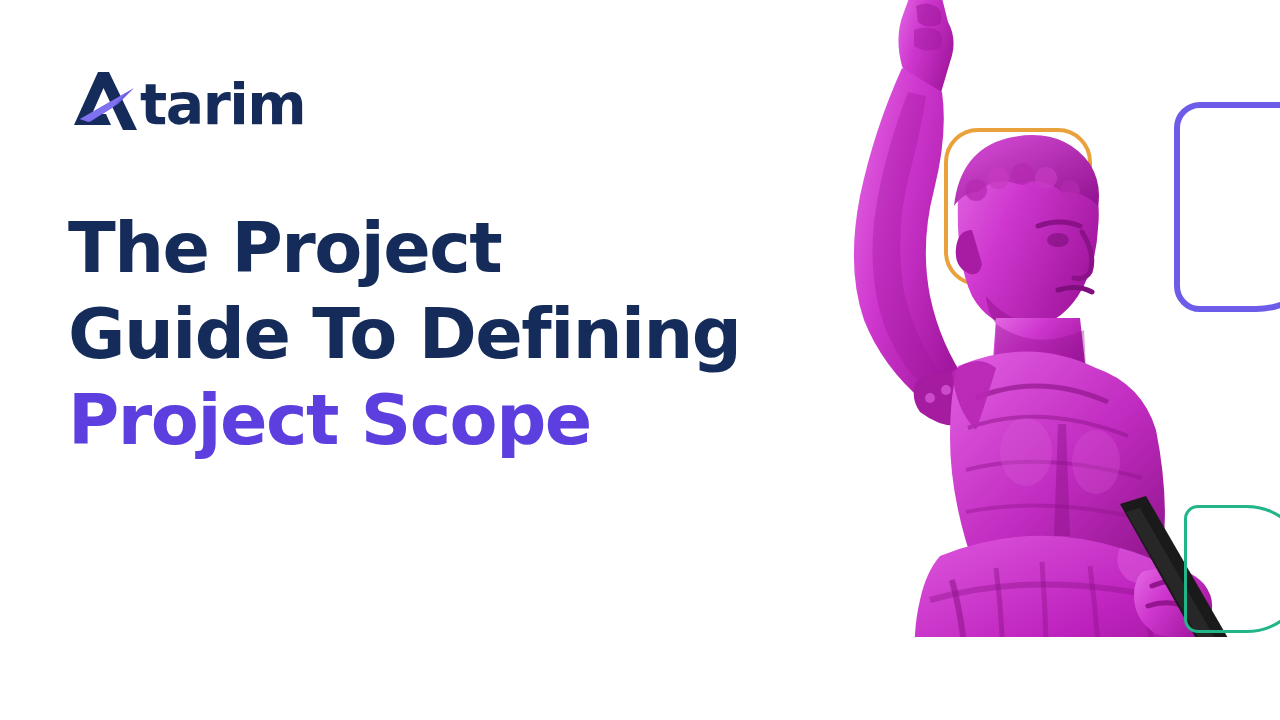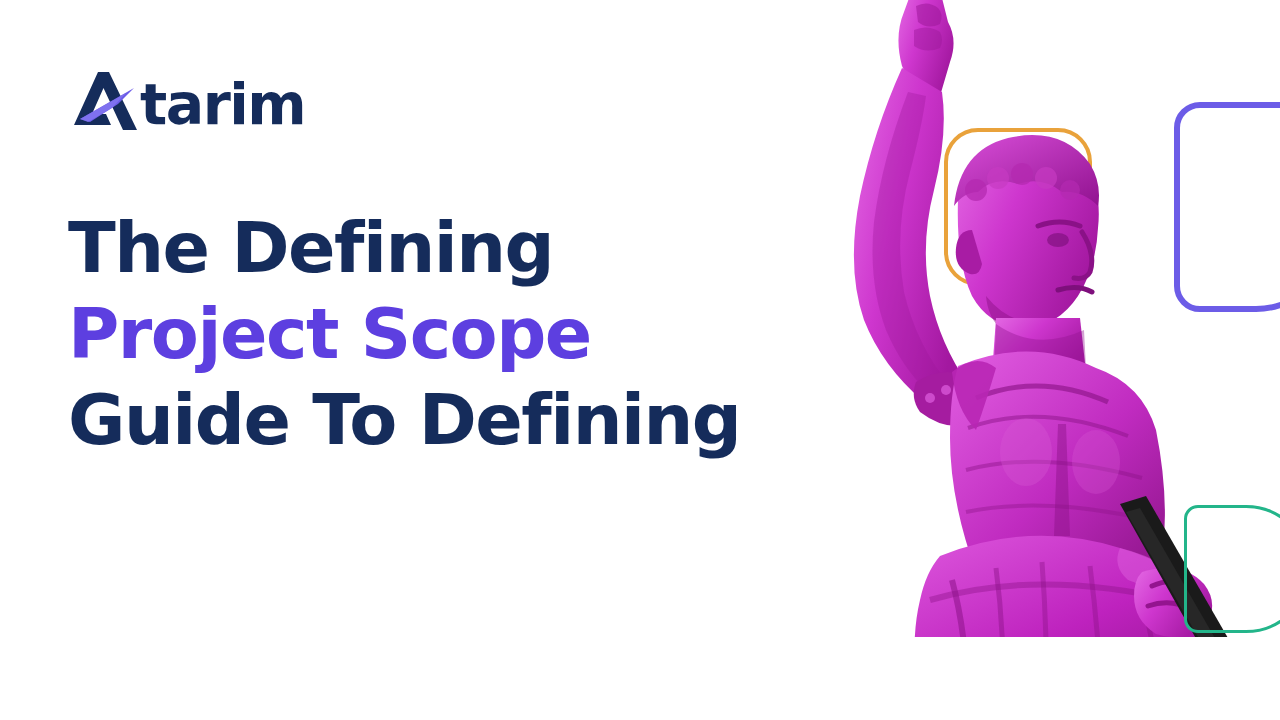--- a/index.html
+++ b/index.html
@@ -250,18 +250,18 @@
 
       <path d="M30 2 L41 2 L69 60 L55 60 L35.5 18 L24 44 L38 44 L43 55 L6 55 Z" fill="#152C5B"></path>
 
       <path d="M12 49 L66 18 L50 34 L22 52 Z" fill="#6C5CE7"></path>
       <path d="M12 49 L58 23 L44 38 L20 52 Z" fill="#8274F0" opacity="0.85"></path>
     </svg>
     <span id="logo-wordmark">tarim</span>
   </div>
 
   <div id="headline">
-    <div class="headline-line">The Defining</div>
+    <div class="headline-line">The Project</div>
+    <div class="headline-line">Guide To Defining</div>
     <div class="headline-line accent">Project Scope</div>
-    <div class="headline-line">Guide To Defining</div>
   </div>
 
 </div>
 
 </body></html>

